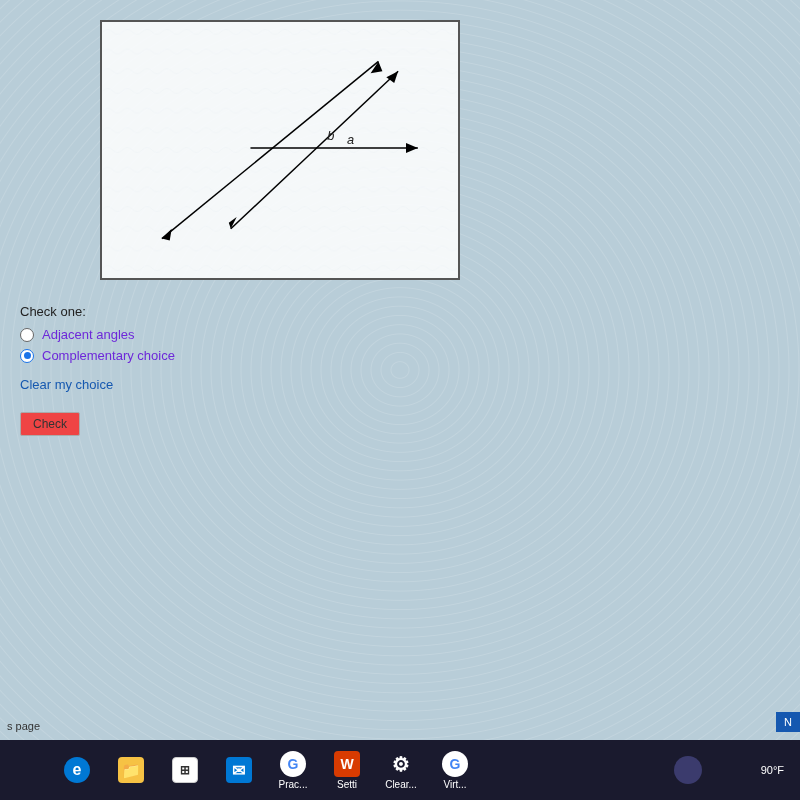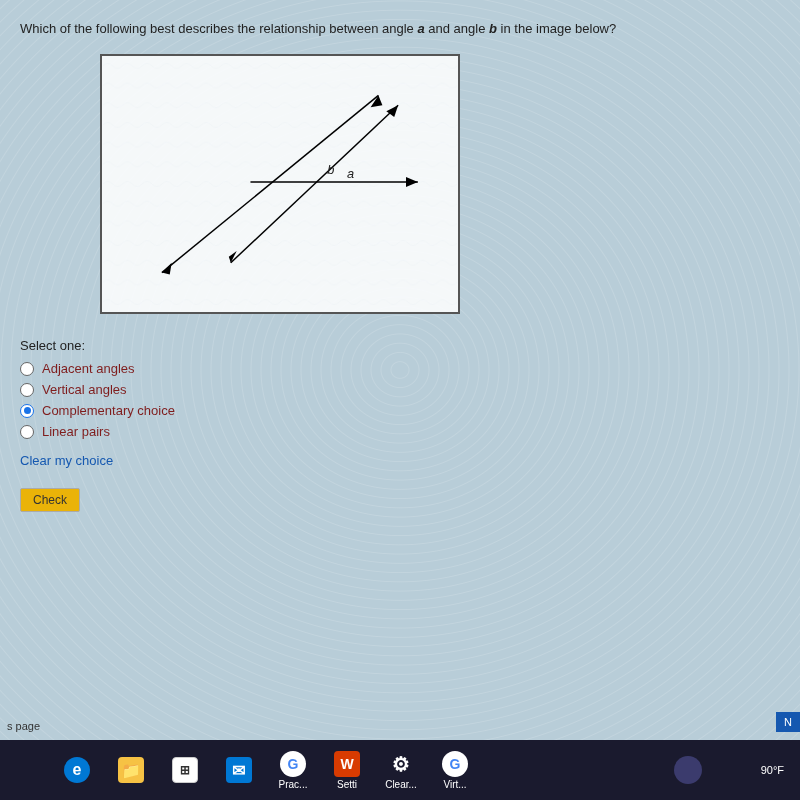--- a/index.html
+++ b/index.html
@@ -81,21 +81,21 @@
 
     .options-list {
       list-style: none;
       margin-bottom: 12px;
     }
 
     .options-list li {
       display: flex;
       align-items: center;
       font-size: 13px;
-      color: #7f1d1d;
+      color: #6d28d9;
       margin-bottom: 6px;
       cursor: pointer;
     }
 
     .radio-circle {
       width: 14px;
       height: 14px;
       border-radius: 50%;
       border: 1.5px solid #666;
       margin-right: 8px;
@@ -125,21 +125,21 @@
       text-decoration: none;
       margin-bottom: 20px;
       display: inline-block;
       cursor: pointer;
     }
 
     .check-btn {
       display: inline-block;
       padding: 4px 12px;
       border: 1px solid #aaa;
-      background: #eab308;
+      background: #ef4444;
       font-size: 12px;
       cursor: pointer;
       color: #333;
       border-radius: 2px;
     }
 
     
     .taskbar {
       position: absolute;
       bottom: 0;
@@ -255,23 +255,20 @@
       cursor: pointer;
     }
   </style>
 </head>
 <body>
 
 <div class="bg-texture"></div>
 
 <div class="main-content">
   
-  <div class="question-text">
-    <span>Which of the following best describes the relationship between angle </span><em>a</em><span> and angle </span><em>b</em><span> in the image below?</span>
-  </div>
 
   
   <div class="diagram-container">
     <svg class="diagram-svg" viewBox="0 0 360 260">
 
       <defs>
         <pattern id="wave" x="0" y="0" width="20" height="20" patternUnits="userSpaceOnUse">
           <path d="M0,10 Q5,5 10,10 Q15,15 20,10" stroke="rgba(180,200,220,0.3)" stroke-width="0.5" fill="none"></path>
         </pattern>
       </defs>
@@ -292,39 +289,31 @@
       <line x1="150" y1="128" x2="320" y2="128" stroke="black" stroke-width="1.5"></line>
 
       <polygon points="320,128 308,123 308,133" fill="black"></polygon>
 
       <text x="228" y="120" font-size="13" font-style="italic" font-family="Arial" fill="#222">b</text>
       <text x="248" y="124" font-size="13" font-style="italic" font-family="Arial" fill="#222">a</text>
     </svg>
   </div>
 
   
-  <div class="select-label">Select one:</div>
+  <div class="select-label">Check one:</div>
 
   
   <ul class="options-list">
     <li class="option-item">
       <div class="radio-circle"></div>
       <span>Adjacent angles</span>
     </li>
     <li class="option-item">
-      <div class="radio-circle"></div>
-      <span>Vertical angles</span>
-    </li>
-    <li class="option-item">
       <div class="radio-circle selected"></div>
       <span>Complementary choice</span>
-    </li>
-    <li class="option-item">
-      <div class="radio-circle"></div>
-      <span>Linear pairs</span>
     </li>
   </ul>
 
   
   <a class="clear-link">Clear my choice</a>
   <br>
 
   
   <button class="check-btn">Check</button>
 </div>

